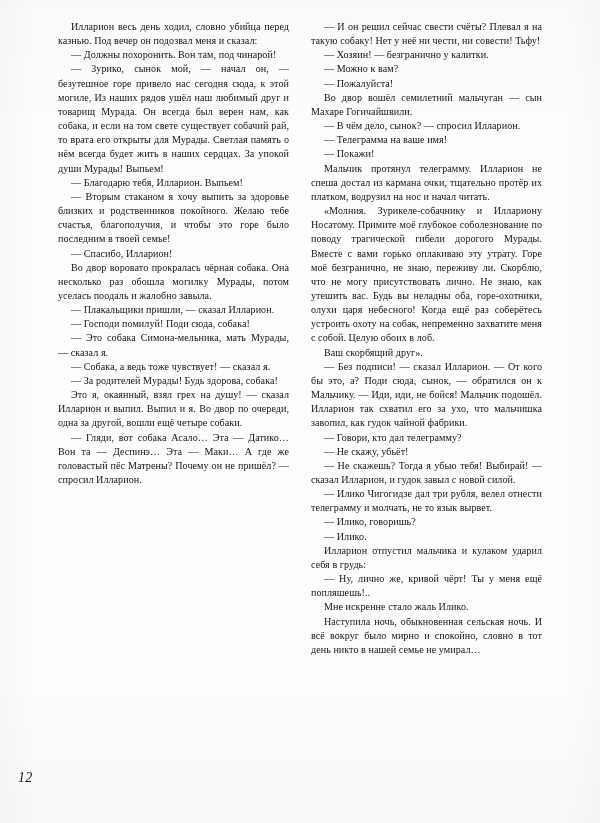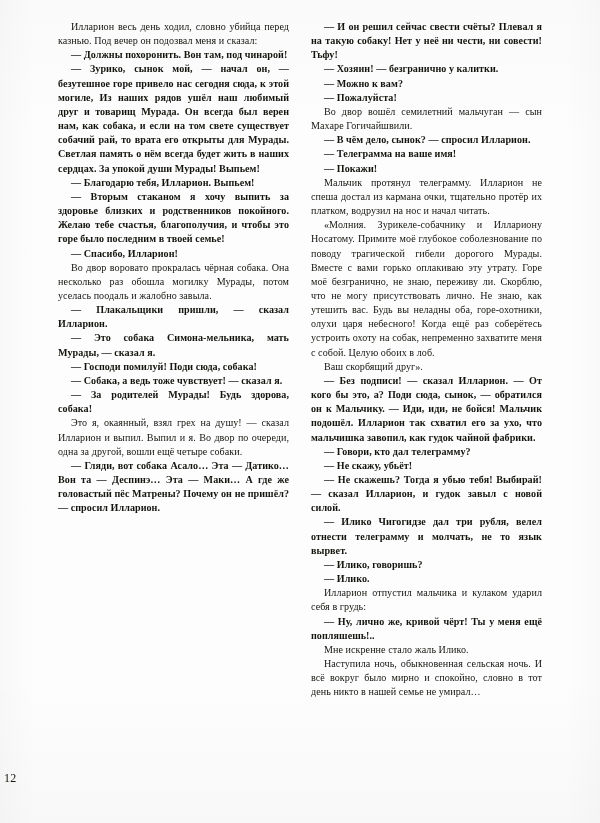--- a/index.html
+++ b/index.html
@@ -57,32 +57,32 @@
 
   .column p {
     margin: 0;
     text-indent: 13px;
     letter-spacing: 0.005em;
   }
 
   
   .column p.dialogue {
     text-indent: 13px;
-    font-weight: bold;
   }
 
   .column p.telegram {
     text-indent: 13px;
   }
 
   .page-number {
     position: absolute;
-    left: 4px;
+    left: 18px;
     bottom: 37px;
-    font-size: 12px;
+    font-size: 14px;
+    font-style: italic;
     color: #16160f;
     letter-spacing: 0.02em;
   }
 
   .column p::first-letter {
     letter-spacing: 0.005em;
   }
 </style>
 </head>
 <body>
@@ -94,22 +94,22 @@
   <div class="text-block">
     <div class="column" id="left-column">
         <p class="narrative">Илларион весь день ходил, словно убийца перед казнью. Под вечер он подозвал меня и сказал:</p>
         <p class="dialogue">— Должны похоронить. Вон там, под чинарой!</p>
         <p class="dialogue">— Зурико, сынок мой, — начал он, — безутешное горе привело нас сегодня сюда, к этой могиле, Из наших рядов ушёл наш любимый друг и товарищ Мурада. Он всегда был верен нам, как собака, и если на том свете существует собачий рай, то врата его открыты для Мурады. Светлая память о нём всегда будет жить в наших сердцах. За упокой души Мурады! Выпьем!</p>
         <p class="dialogue">— Благодарю тебя, Илларион. Выпьем!</p>
         <p class="dialogue">— Вторым стаканом я хочу выпить за здоровье близких и родственников покойного. Желаю тебе счастья, благополучия, и чтобы это горе было последним в твоей семье!</p>
         <p class="dialogue">— Спасибо, Илларион!</p>
         <p class="narrative">Во двор воровато прокралась чёрная собака. Она несколько раз обошла могилку Мурады, потом уселась поодаль и жалобно завыла.</p>
         <p class="dialogue">— Плакальщики пришли, — сказал Илларион.</p>
+        <p class="dialogue">— Господи помилуй! Поди сюда, собака!</p>
         <p class="dialogue">— Это собака Симона-мельника, мать Мурады, — сказал я.</p>
-        <p class="dialogue">— Господи помилуй! Поди сюда, собака!</p>
         <p class="dialogue">— Собака, а ведь тоже чувствует! — сказал я.</p>
         <p class="dialogue">— За родителей Мурады! Будь здорова, собака!</p>
         <p class="narrative">Это я, окаянный, взял грех на душу! — сказал Илларион и выпил. Выпил и я. Во двор по очереди, одна за другой, вошли ещё четыре собаки.</p>
         <p class="dialogue">— Гляди, вот собака Асало… Эта — Датико… Вон та — Деспинэ… Эта — Маки… А где же головастый пёс Матрены? Почему он не пришёл? — спросил Илларион.</p>
       </div>
     <div class="column" id="right-column">
         <p class="dialogue">— И он решил сейчас свести счёты? Плевал я на такую собаку! Нет у неё ни чести, ни совести! Тьфу!</p>
         <p class="dialogue">— Хозяин! — безгранично у калитки.</p>
         <p class="dialogue">— Можно к вам?</p>
         <p class="dialogue">— Пожалуйста!</p>

